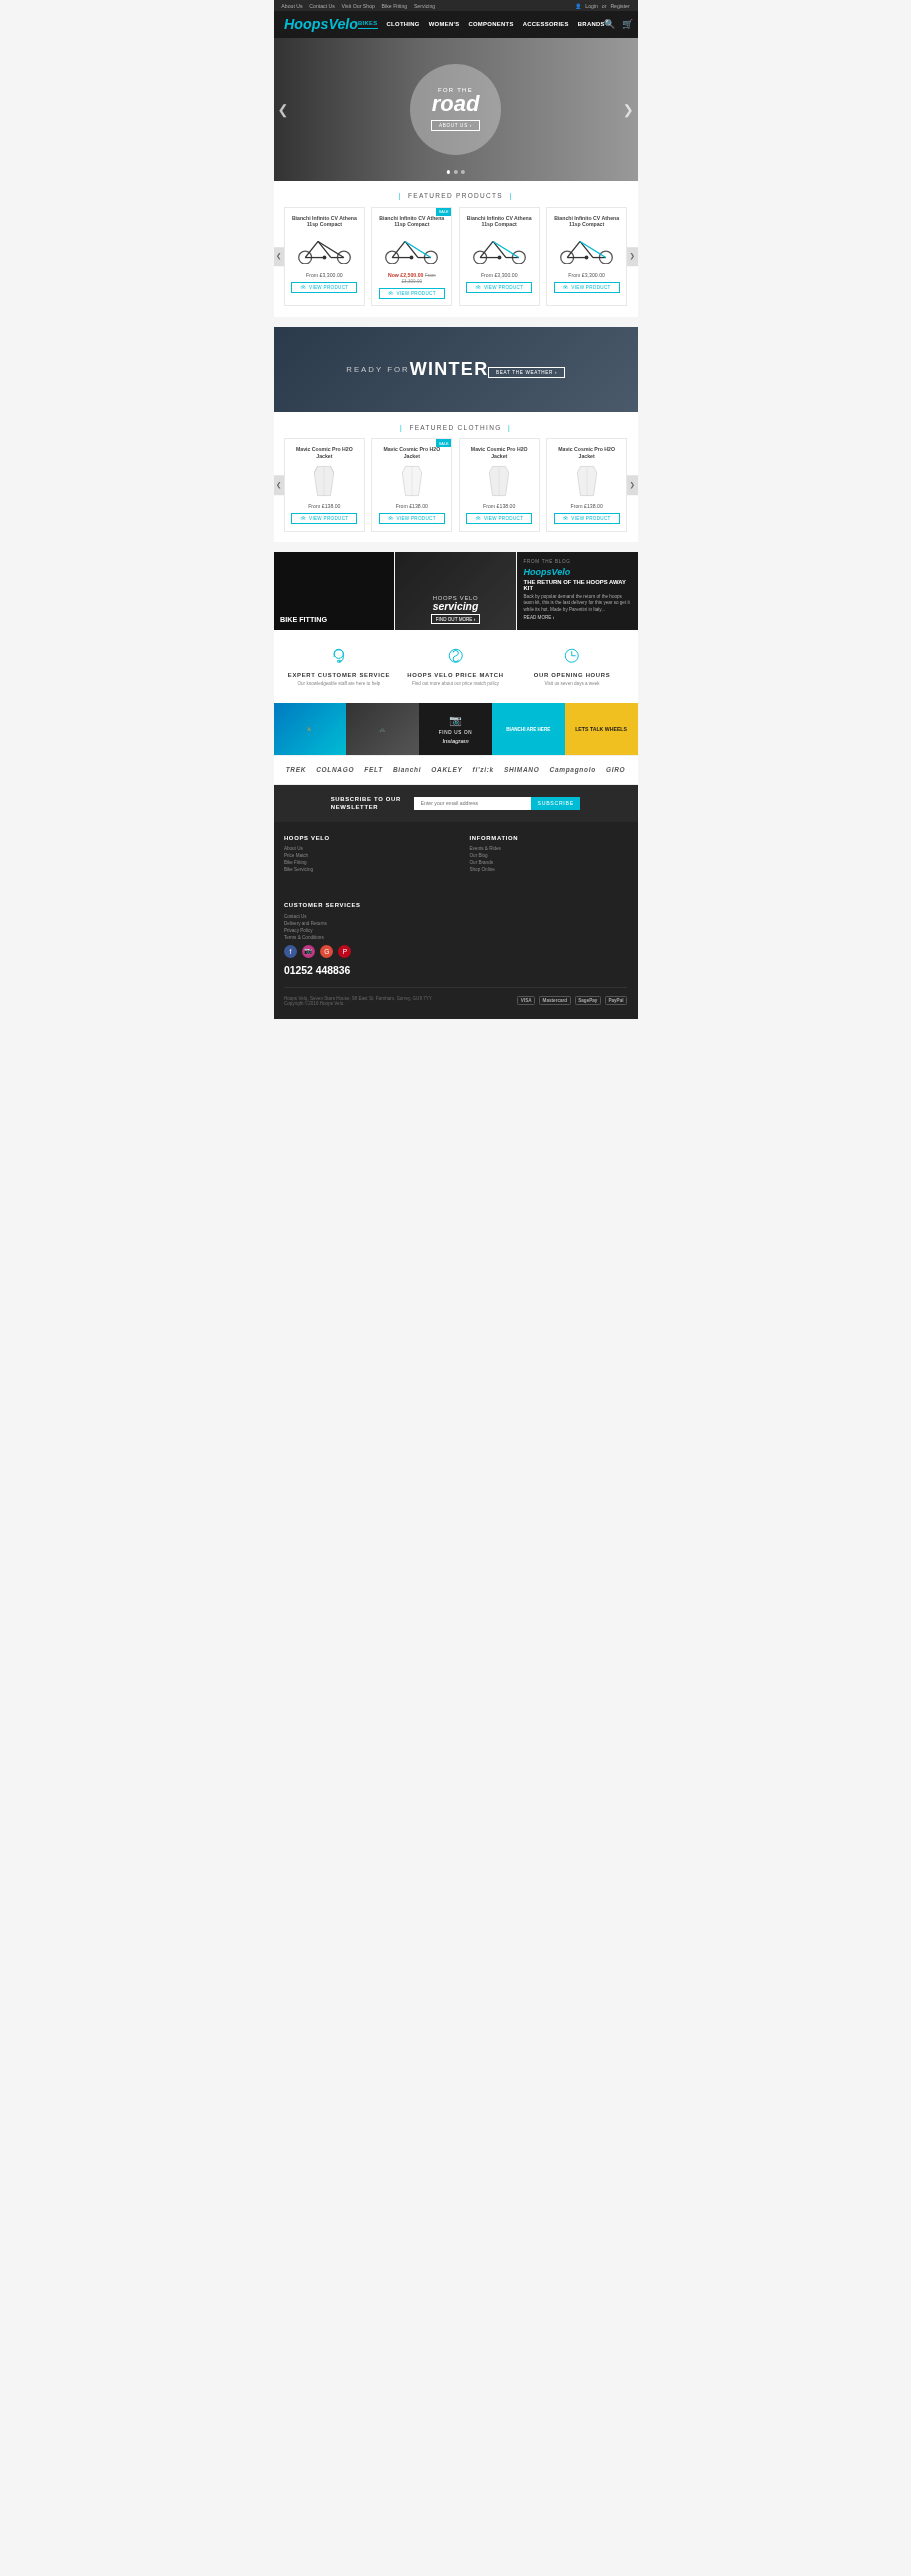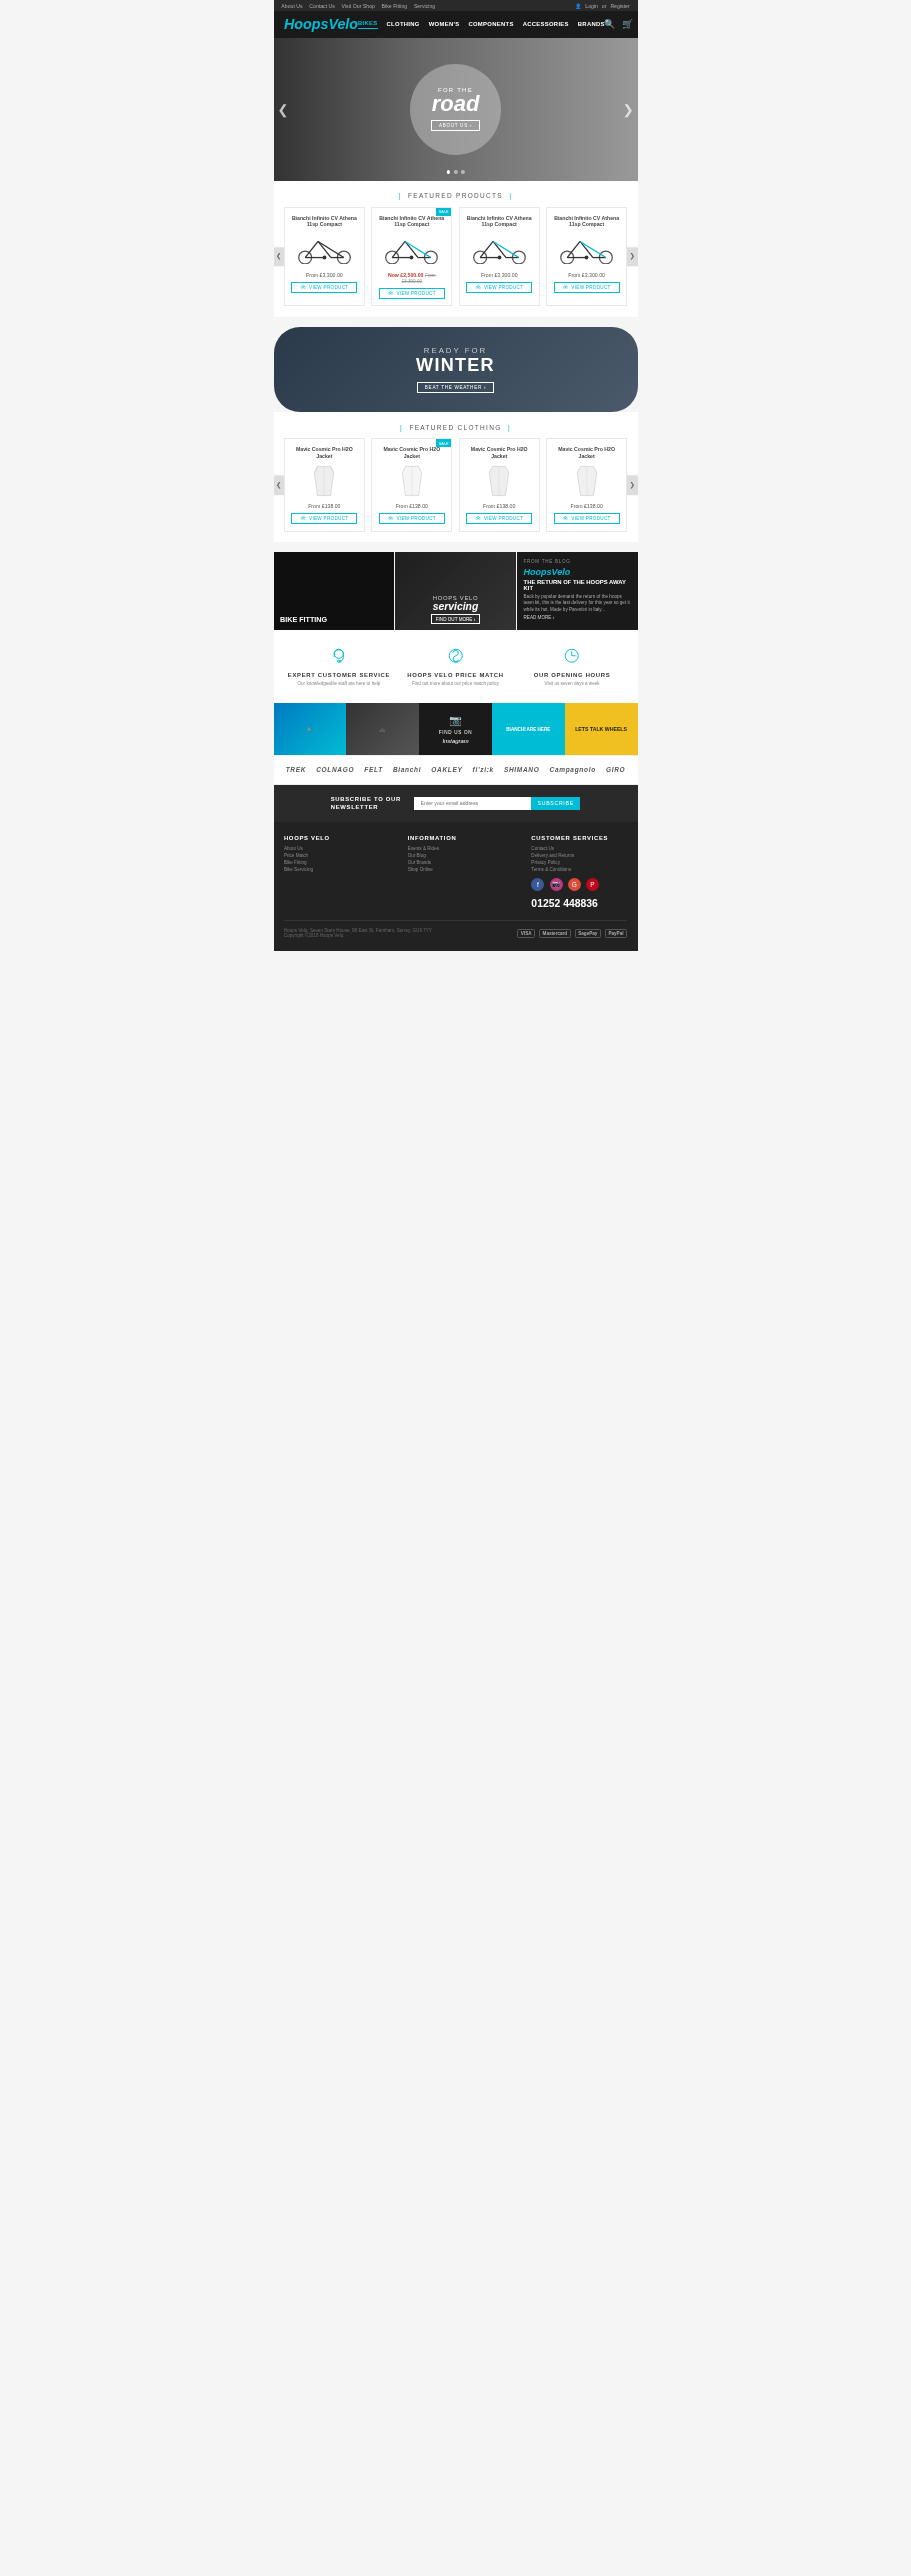--- a/index.html
+++ b/index.html
@@ -48,21 +48,21 @@
     .bike-svg { width: 59px; height: 29px; }
     .product-price { text-align: center; font-size: 5.2px; color: #555; margin: 3.9px 0; }
     .product-price .old-price { text-decoration: line-through; color: #999; font-size: 4.6px; }
     .product-price .new-price { color: #c0392b; font-weight: bold; }
     .view-btn { display: flex; align-items: center; justify-content: center; gap: 2.6px; background: #fff; border: 0.7px solid #00bcd4; color: #00bcd4; font-size: 4.6px; padding: 2px 3.9px; text-transform: uppercase; letter-spacing: 0.3px; cursor: pointer; width: 100%; }
     .carousel-arrow { position: absolute; top: 50%; transform: translateY(-50%); background: #ddd; border: none; width: 10.4px; height: 19.5px; cursor: pointer; font-size: 6.5px; display: flex; align-items: center; justify-content: center; color: #666; z-index: 10; }
     .carousel-arrow.left { left: -10.4px; }
     .carousel-arrow.right { right: -10.4px; }
 
     
-    .winter-banner { position: relative; height: 85px; background: linear-gradient(135deg, #2a3a4a, #4a5a6a); display: flex; flex-direction: column; align-items: center; justify-content: center; margin: 10.4px 0 0; overflow: hidden; border-radius: 26px; }
+    .winter-banner { position: relative; height: 85px; background: linear-gradient(135deg, #2a3a4a, #4a5a6a); display: flex; flex-direction: row; align-items: center; justify-content: center; margin: 10.4px 0 0; overflow: hidden; }
     .winter-text-top { font-size: 7.8px; color: #ccc; letter-spacing: 2px; text-transform: uppercase; }
     .winter-text-main { font-size: 18px; font-weight: 900; color: #fff; letter-spacing: 1.3px; text-transform: uppercase; }
     .winter-btn { margin-top: 5.2px; border: 0.7px solid #fff; color: #fff; font-size: 4.6px; padding: 2px 6.5px; text-decoration: none; letter-spacing: 0.7px; text-transform: uppercase; }
 
     
     .clothing-section { background: #fff; padding: 0 10.4px 10.4px; }
     .jacket-img { width: 100%; height: 36px; display: flex; align-items: center; justify-content: center; }
 
     
     .info-blocks { display: grid; grid-template-columns: repeat(3, 1fr); gap: 1.3px; margin: 10.4px 0 0; }
@@ -100,21 +100,21 @@
 
     
     .newsletter-section { background: #2a2a2a; padding: 10.4px; display: flex; align-items: center; justify-content: center; gap: 13px; }
     .newsletter-title { color: #fff; font-size: 5.9px; text-transform: uppercase; letter-spacing: 0.7px; line-height: 1.4; font-weight: bold; }
     .newsletter-form { display: flex; gap: 0; }
     .newsletter-input { padding: 3.9px 6.5px; font-size: 5.2px; border: none; width: 117px; outline: none; color: #888; }
     .newsletter-btn { background: #00bcd4; color: #fff; border: none; padding: 3.9px 6.5px; font-size: 5.2px; text-transform: uppercase; letter-spacing: 0.7px; cursor: pointer; }
 
     
     .footer { background: #222; padding: 13px 10.4px; }
-    .footer-grid { display: grid; grid-template-columns: repeat(3, 1fr); gap: 28px; margin-bottom: 10.4px; }
+    .footer-grid { display: grid; grid-template-columns: repeat(2, 1fr); gap: 28px; margin-bottom: 10.4px; }
     .footer-col-title { color: #fff; font-size: 5.9px; font-weight: bold; text-transform: uppercase; letter-spacing: 0.7px; margin-bottom: 5.2px; }
     .footer-link { display: block; color: #888; font-size: 4.6px; text-decoration: none; margin-bottom: 2px; }
     .footer-social { display: flex; gap: 5.2px; margin-top: 5.2px; }
     .footer-social-icon { width: 13px; height: 13px; border-radius: 50%; display: flex; align-items: center; justify-content: center; font-size: 6.5px; color: #fff; }
     .facebook { background: #3b5998; }
     .instagram { background: #c13584; }
     .gplus { background: #dd4b39; }
     .pinterest { background: #bd081c; }
     .footer-phone { color: #fff; font-size: 10.4px; font-weight: bold; margin-top: 7.8px; }
     .footer-bottom { border-top: 0.7px solid #333; margin-top: 7.8px; padding-top: 7.8px; display: flex; justify-content: space-between; align-items: center; }

